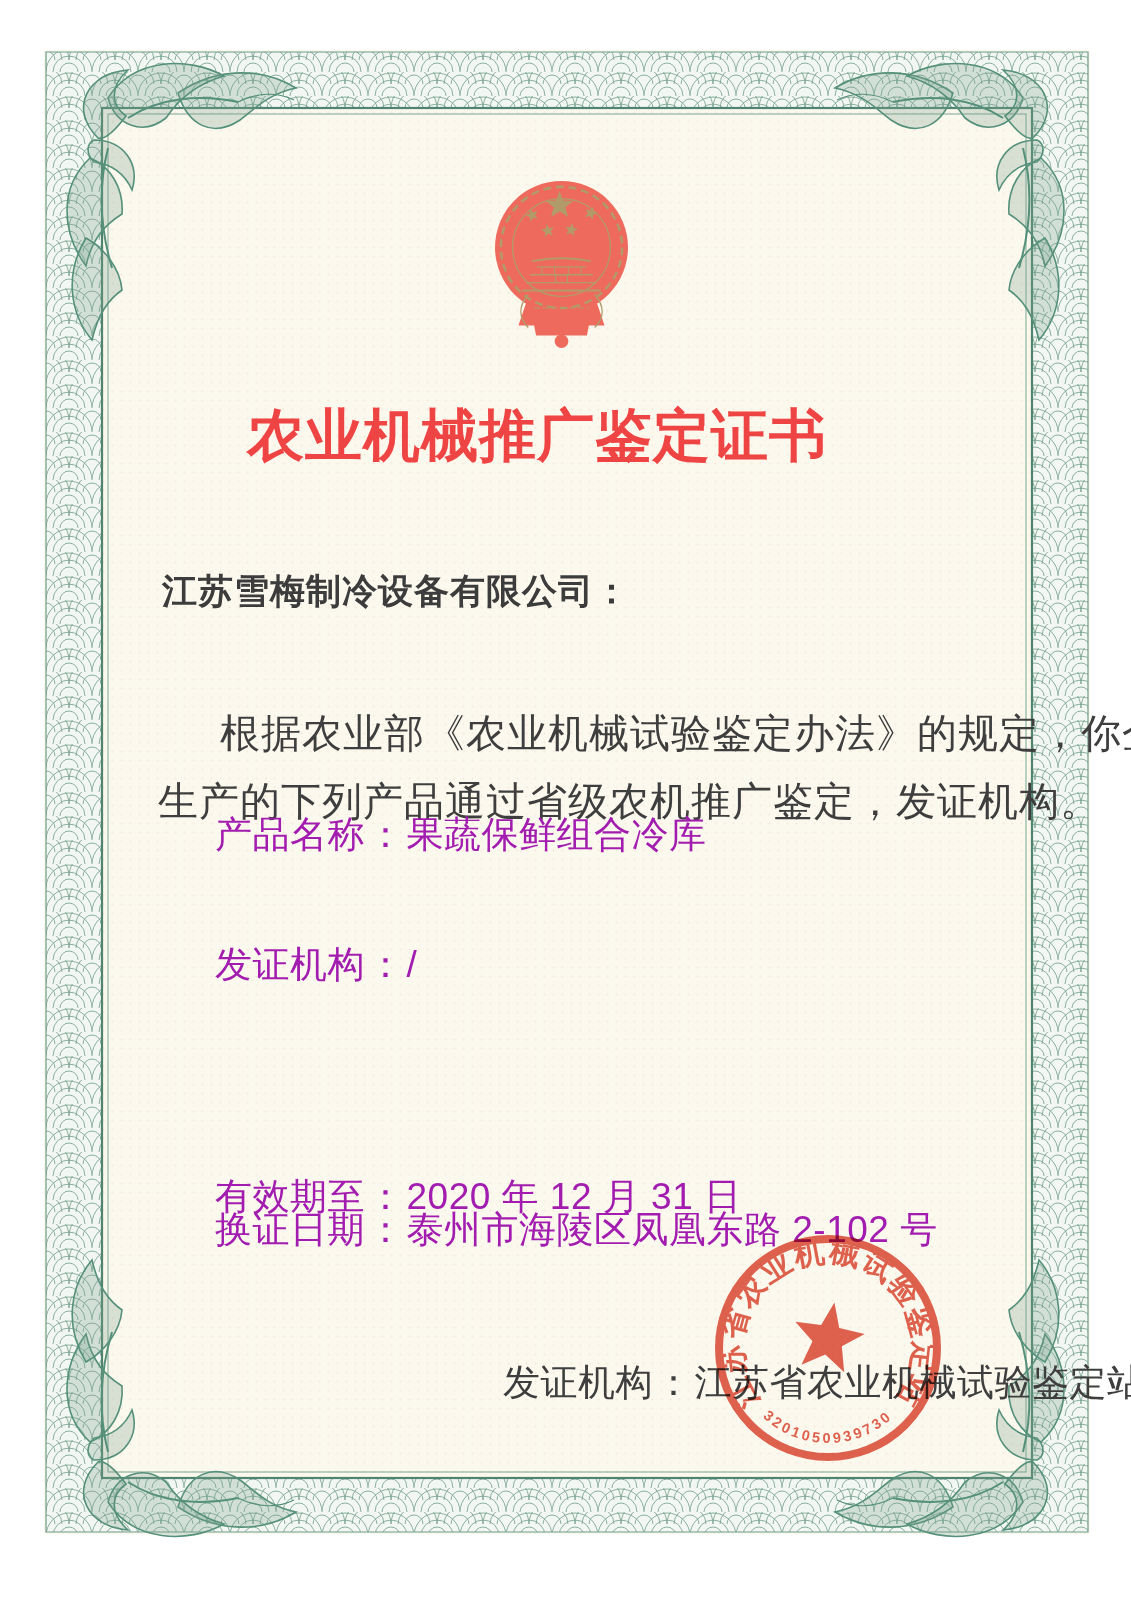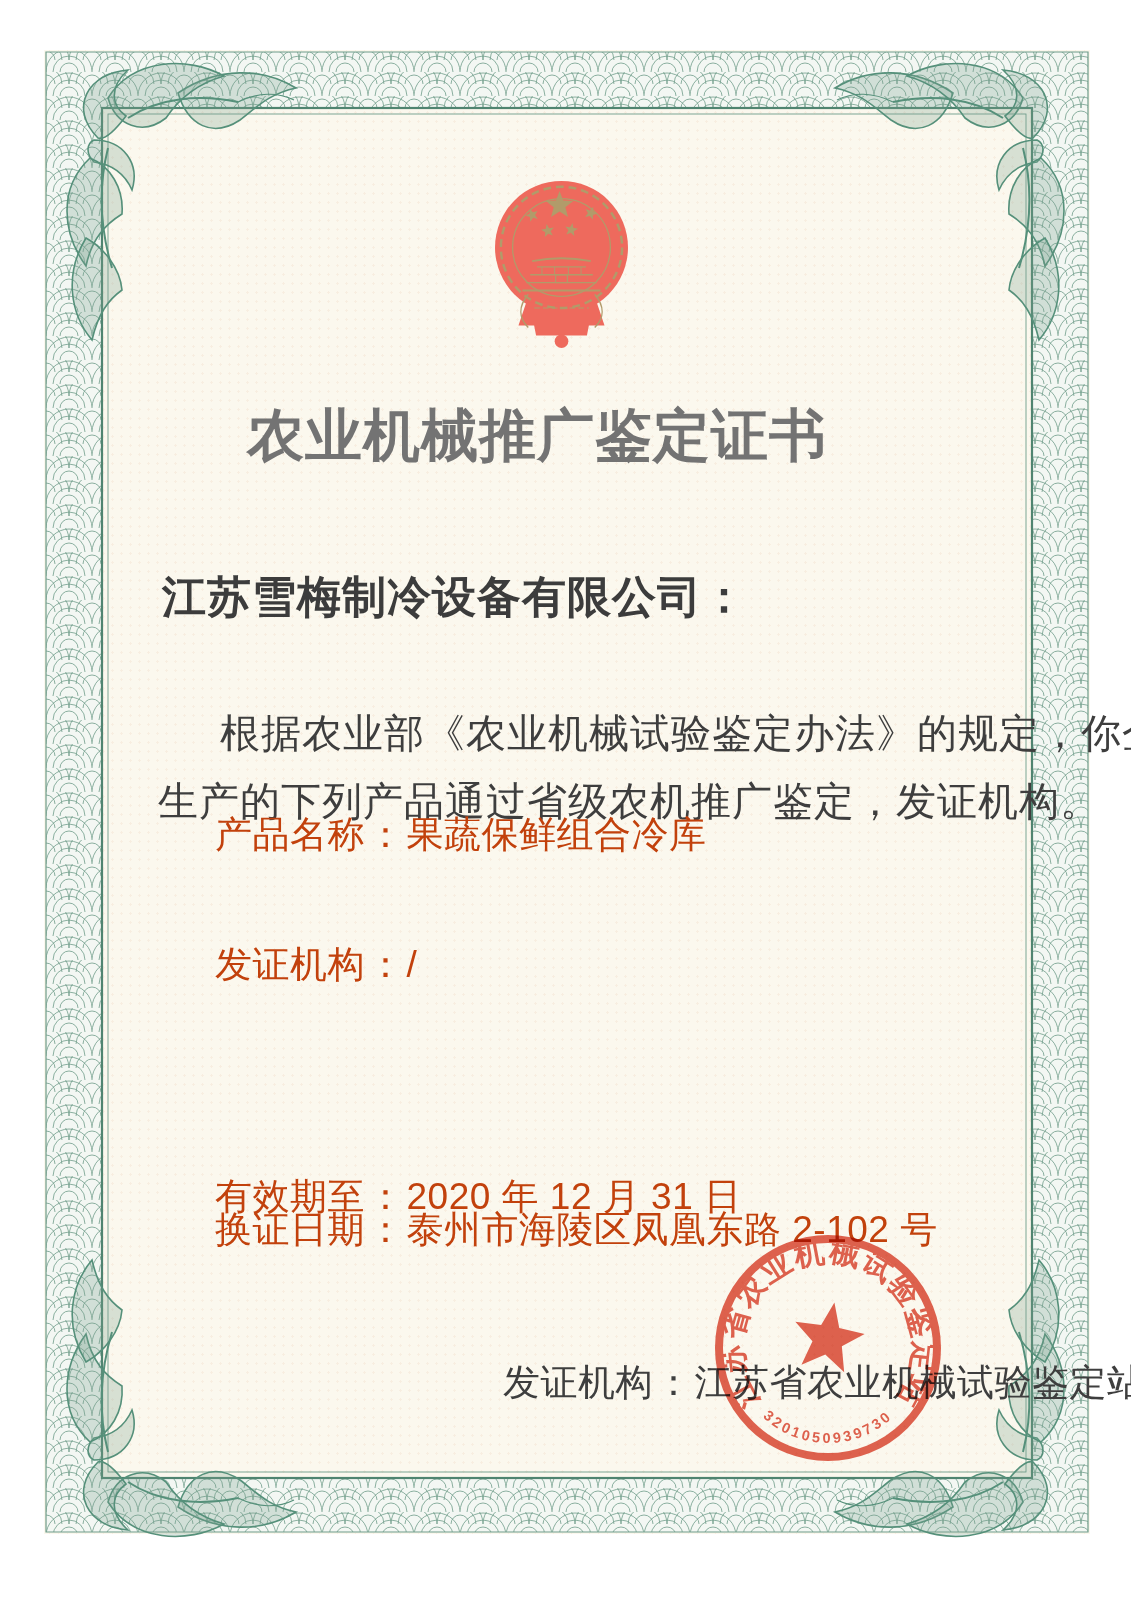--- a/index.html
+++ b/index.html
@@ -30,32 +30,32 @@
   .wm-right{left:1090px;top:0;width:41px;height:1600px;}
 
   .abs{position:absolute;z-index:2;}
   .emblem{left:483px;top:177px;}
   .title{
     left:97px;top:398px;width:880px;margin:0;
     text-align:center;
     font-family:"Liberation Serif", serif;
     font-weight:700;
     font-size:57px;letter-spacing:1px;
-    color:#737373;
+    color:#ef4444;
   }
   .recipient{
     left:162px;top:568px;
-    font-size:44px;font-weight:600;letter-spacing:1px;color:#3c3c3c;
+    font-size:35px;font-weight:600;letter-spacing:1px;color:#3c3c3c;
   }
   .bodyline{font-size:40px;letter-spacing:1px;color:#3e3e3e;font-weight:500;}
   .body1{left:220px;top:666px;}
   .body2{left:158px;top:734px;}
   .line{white-space:nowrap;}
   .field{
-    left:215px;font-size:37px;letter-spacing:0.5px;color:#c2410c;font-weight:500;
+    left:215px;font-size:37px;letter-spacing:0.5px;color:#a21caf;font-weight:500;
   }
   .issuer-line,.date-line{
     left:503px;font-size:37px;letter-spacing:0.5px;color:#3e3e3e;font-weight:500;
   }
   .issuer-line{top:1358px;}
   .date-line{top:1407px;}
   .colon{padding:0 2px;}
   svg.seal{
     left:712px;top:1232px;z-index:4;
     mix-blend-mode:multiply;opacity:0.88;

